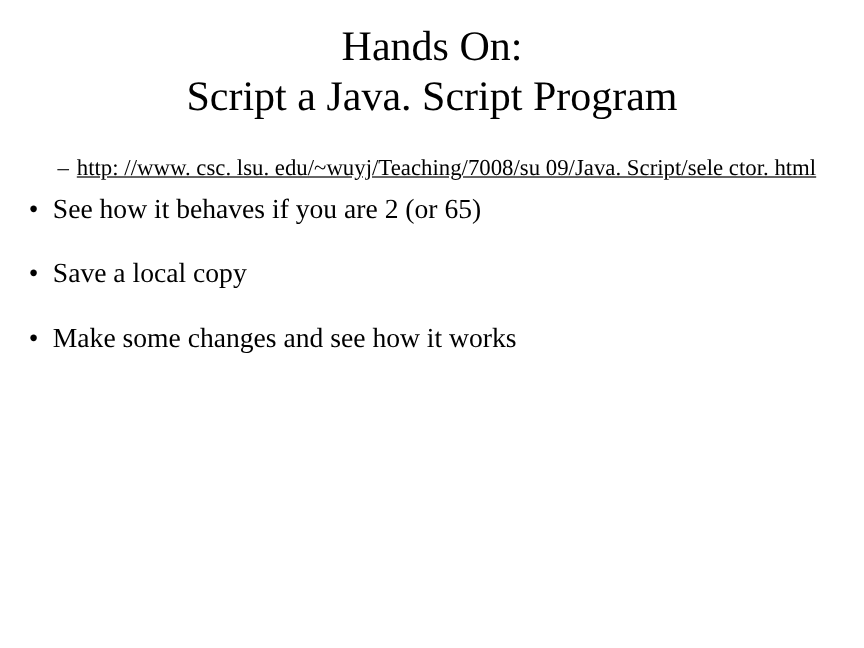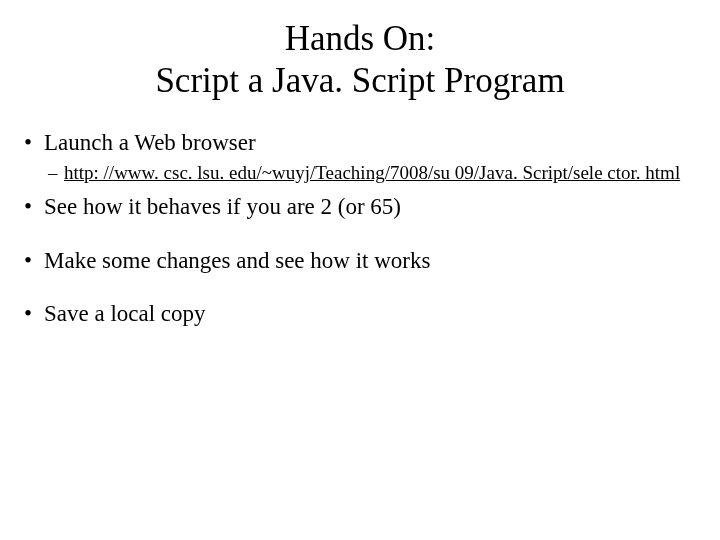--- a/index.html
+++ b/index.html
@@ -74,33 +74,30 @@
 </head>
 <body>
 
 <div class="slide">
   <h1 class="title">
     <span>Hands On:</span><br>
     <span>Script a Java. Script Program</span>
   </h1>
 
   <ul class="top">
-    <li class="first">
-      <span>Launch a Web browser</span>
-    </li>
     <div class="sub-wrapper">
       <ul class="sub">
         <li>
           <span class="link">http: //www. csc. lsu. edu/~wuyj/Teaching/7008/su 09/Java. Script/sele ctor. html</span>
         </li>
       </ul>
     </div>
     <li>
       <span>See how it behaves if you are 2 (or 65)</span>
     </li>
     <li>
-      <span>Make some changes and see how it works</span>
+      <span>Save a local copy</span>
     </li>
     <li>
-      <span>Save a local copy</span>
+      <span>Make some changes and see how it works</span>
     </li>
   </ul>
 </div>
 
 </body></html>

